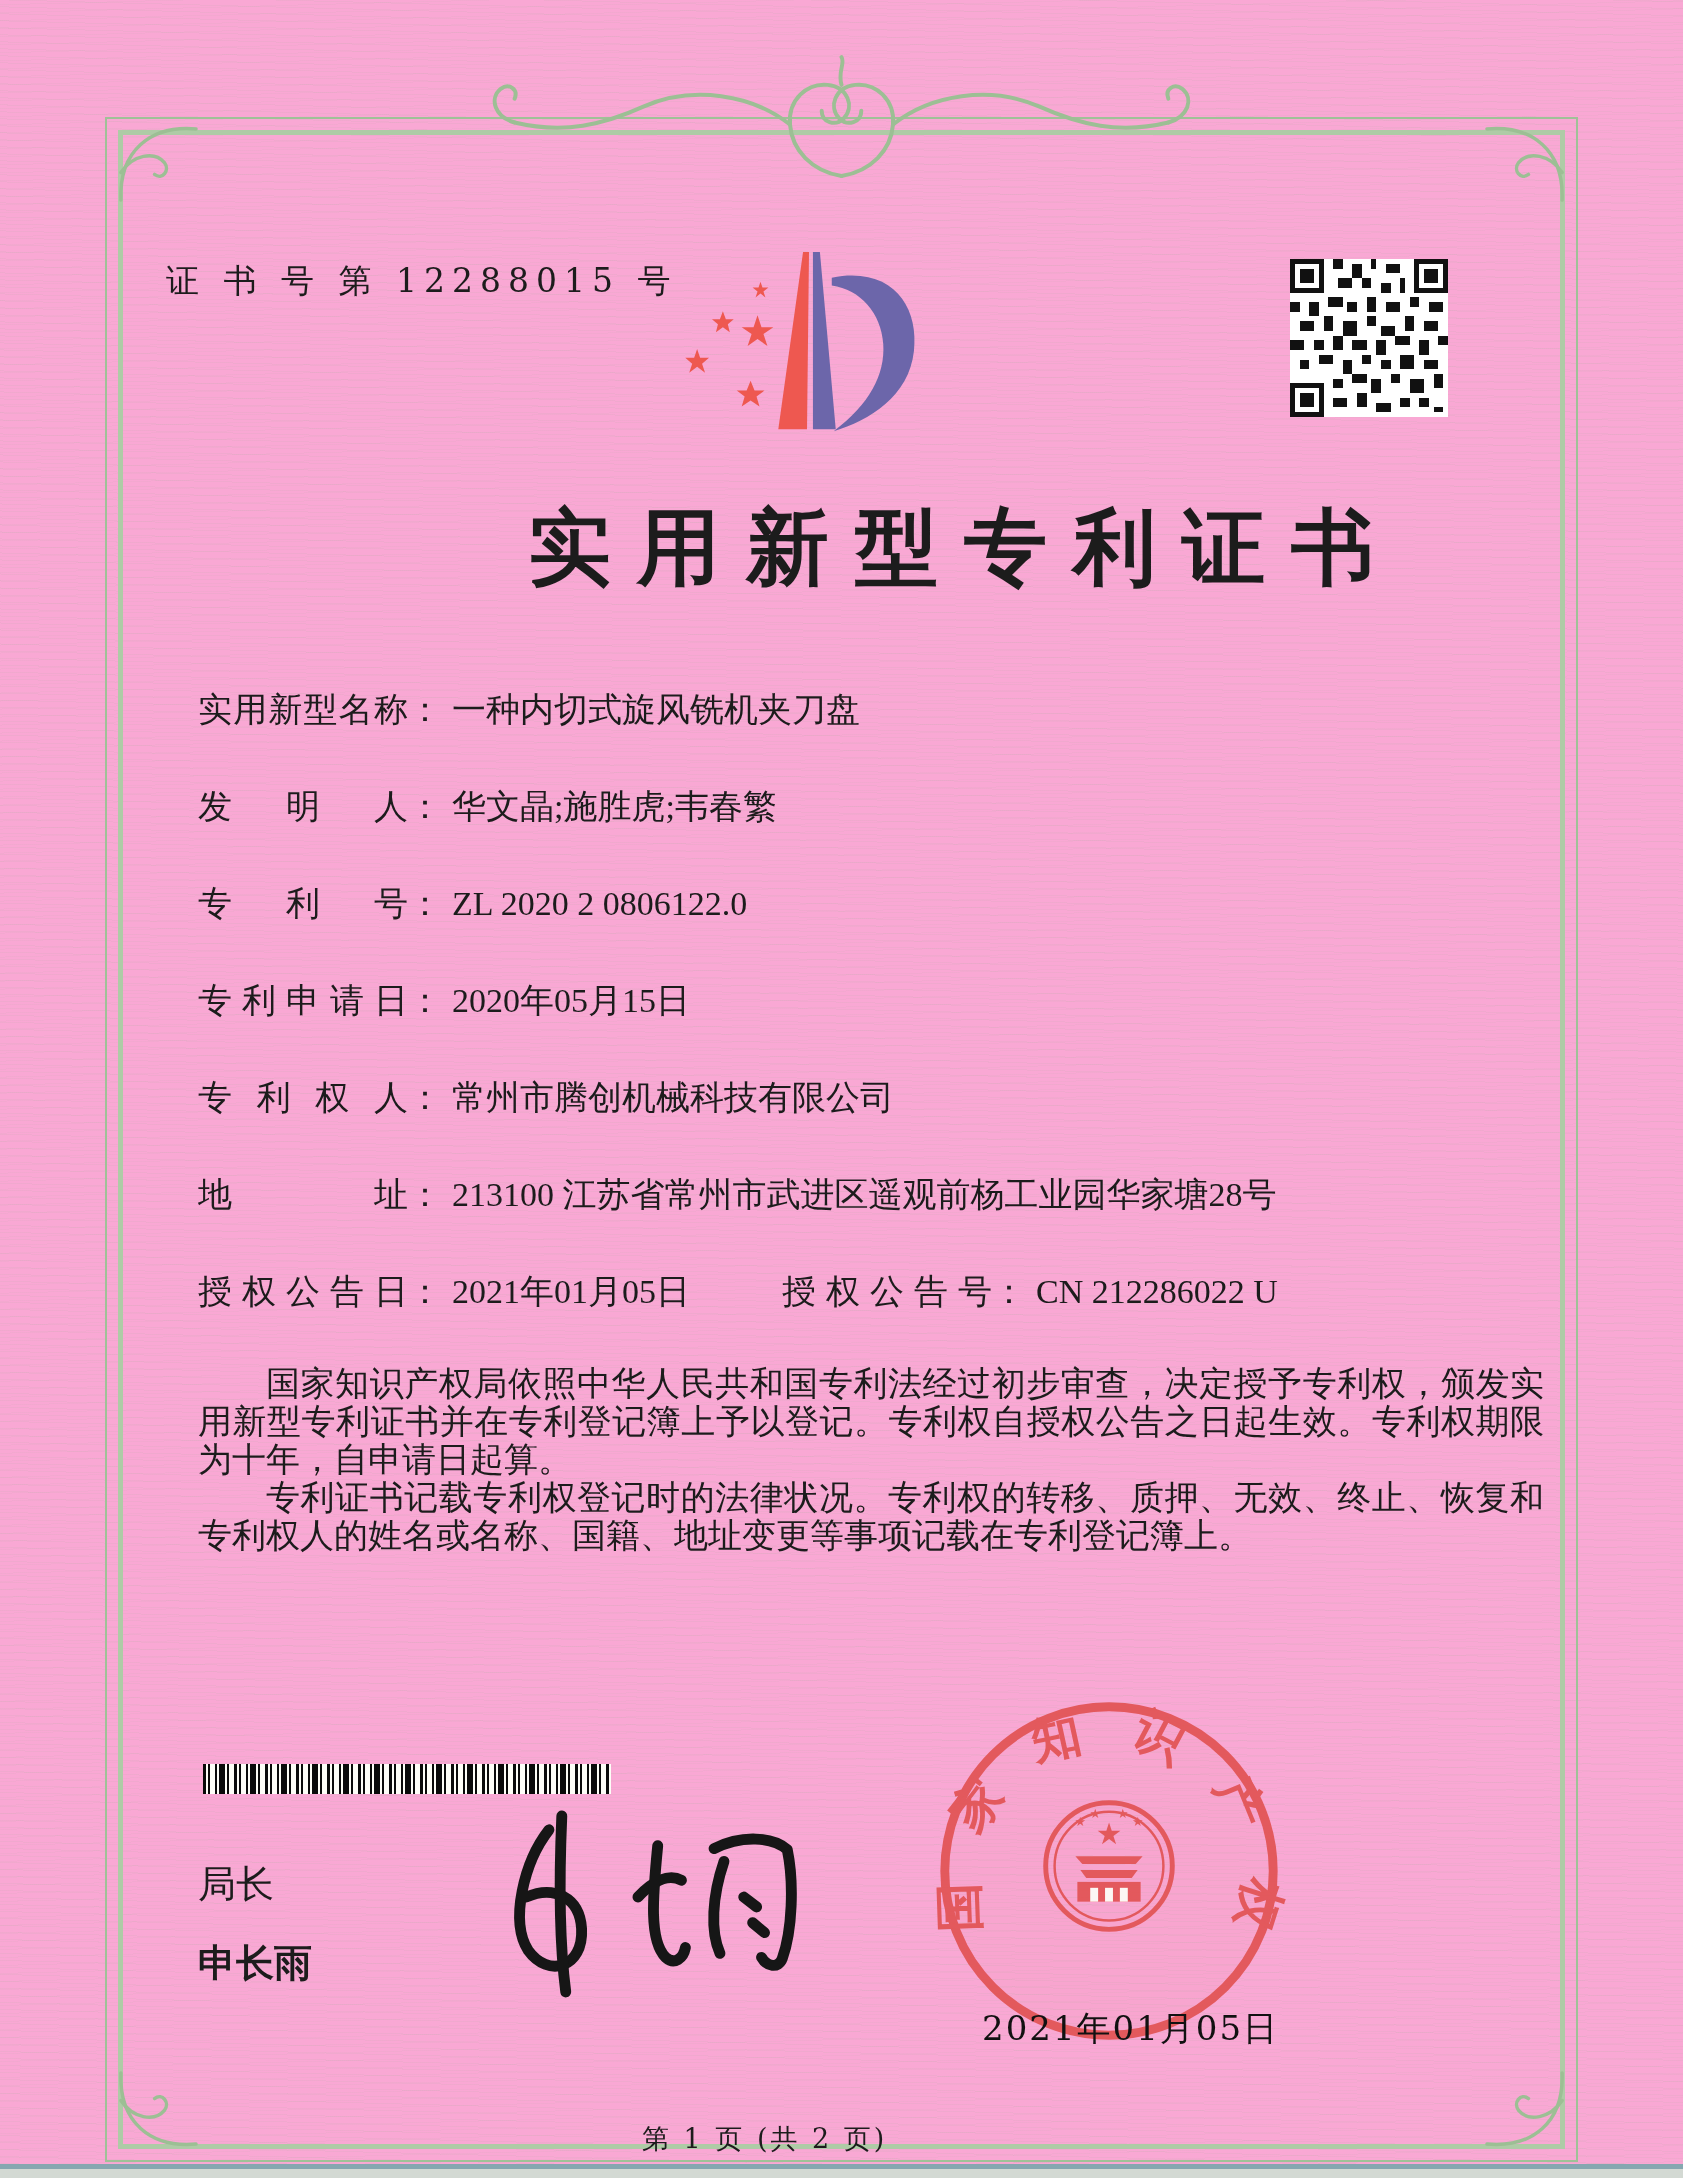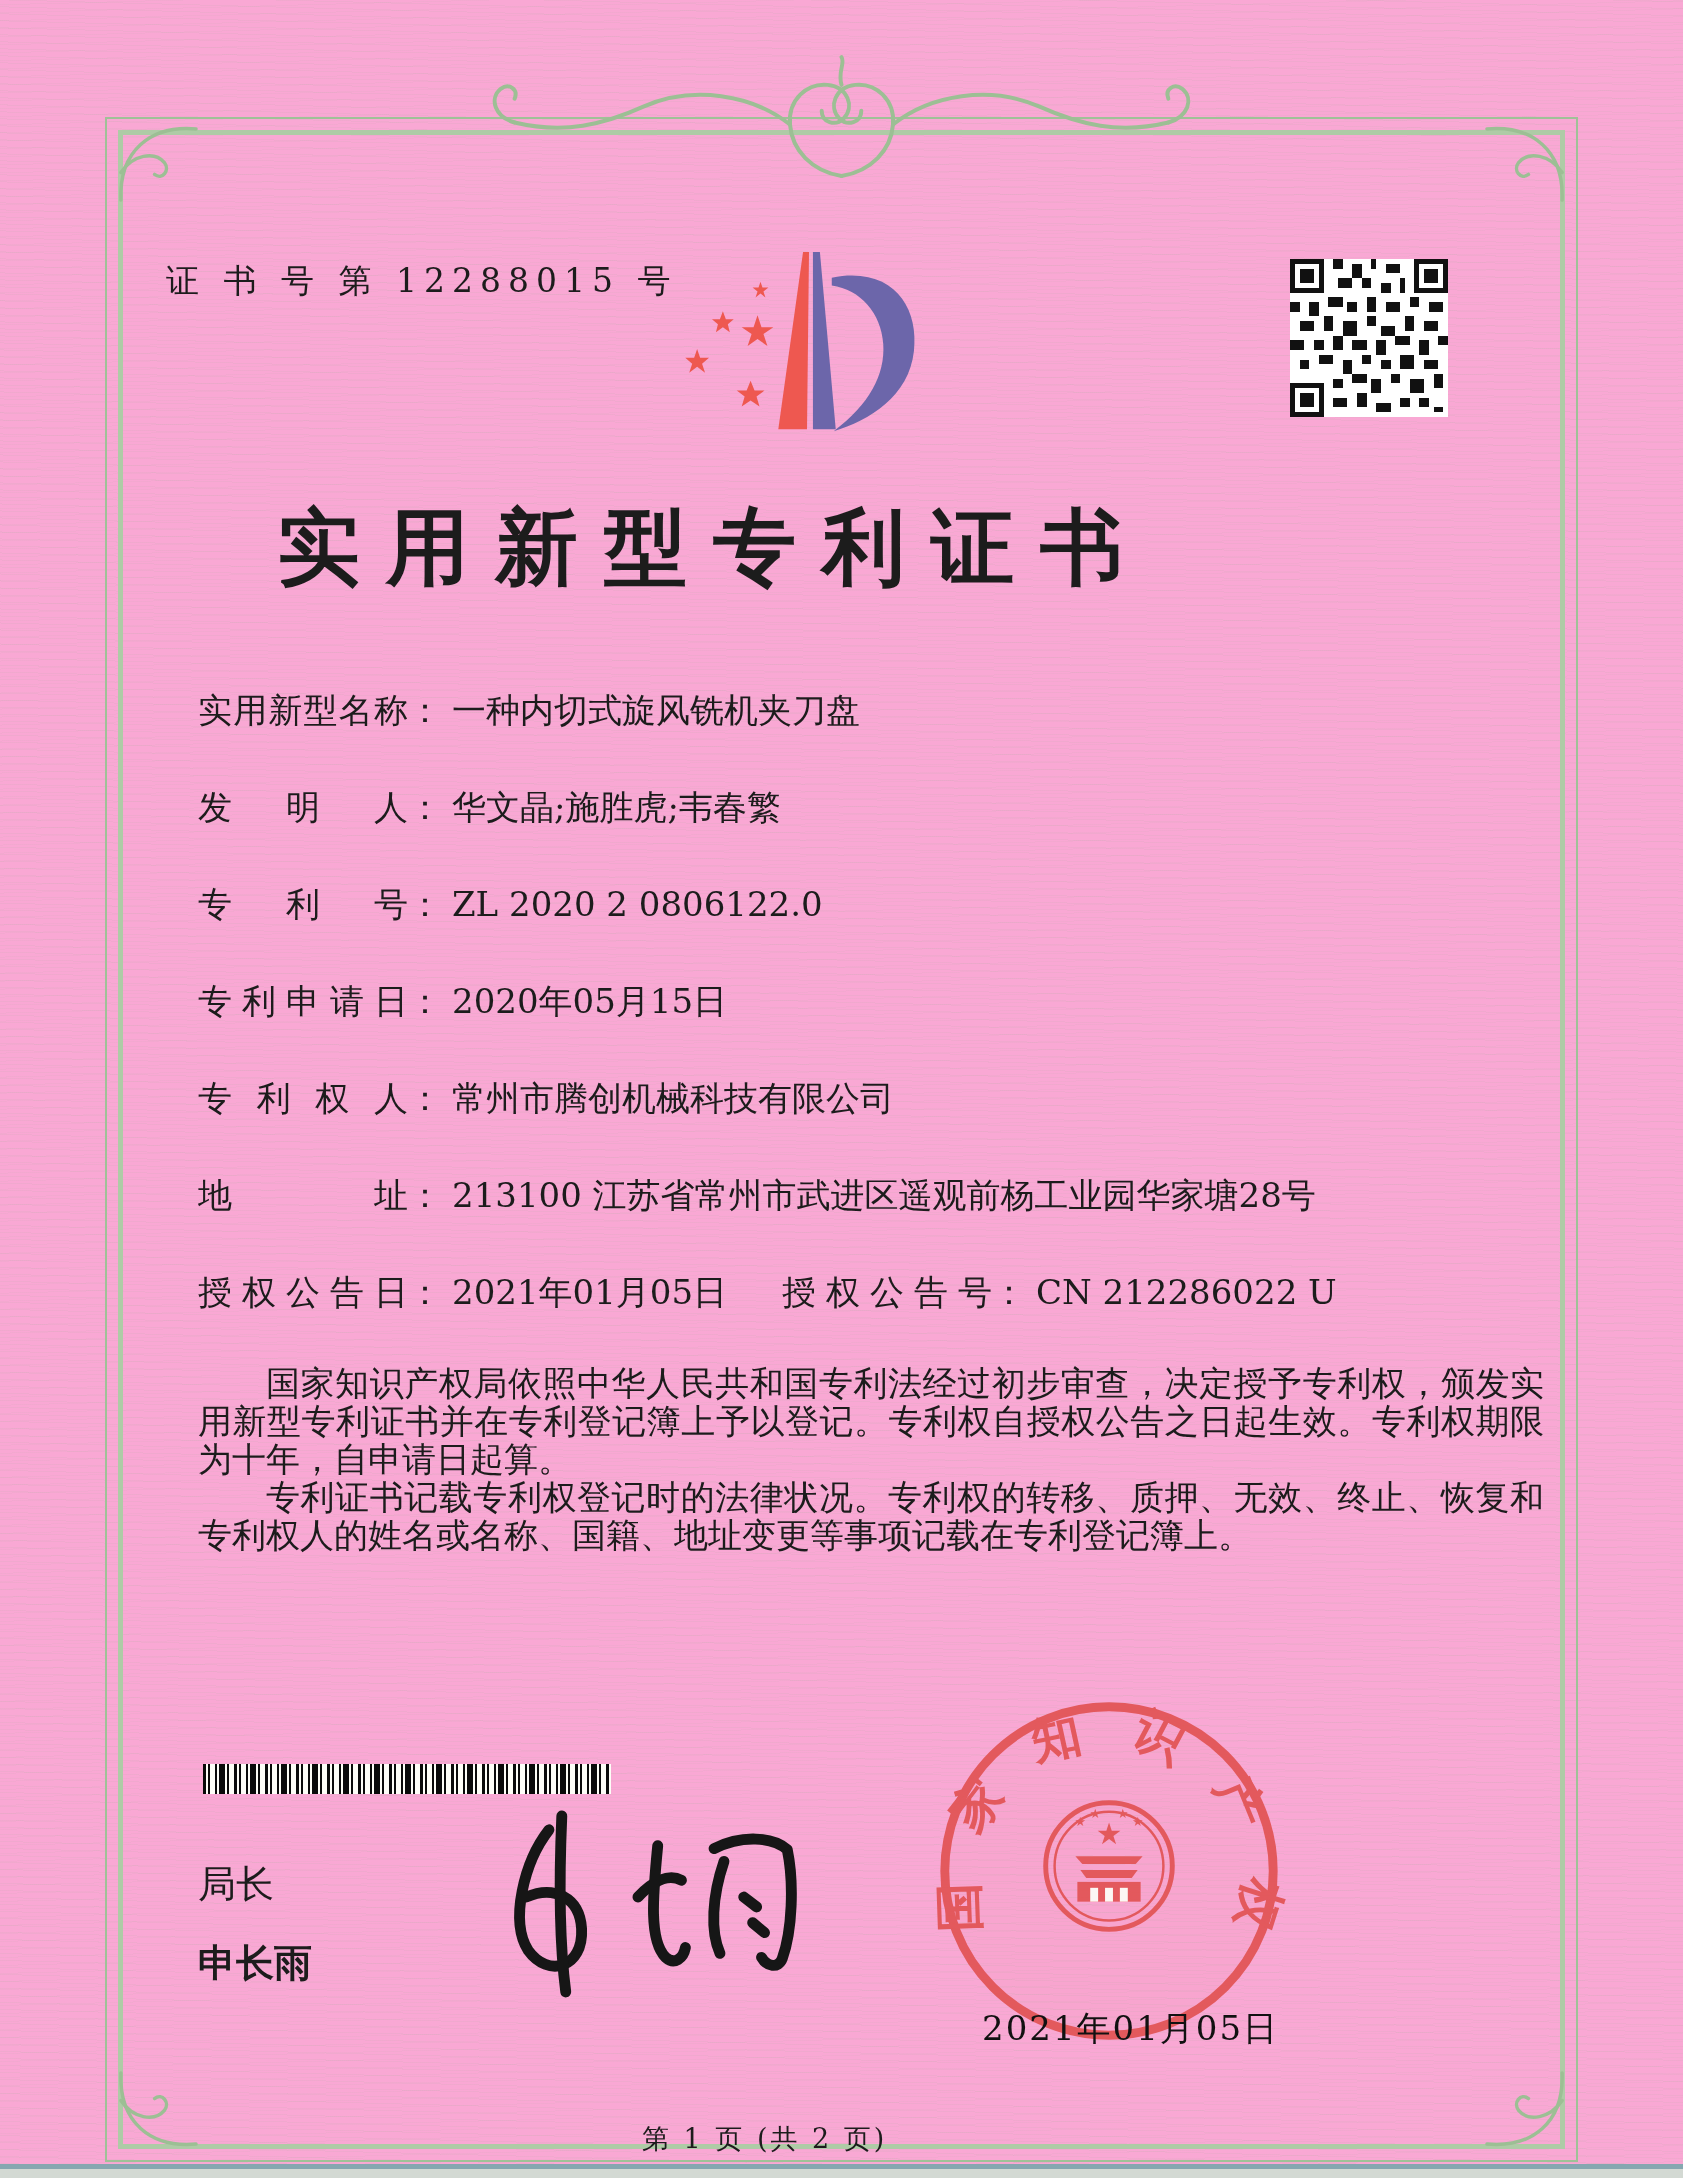--- a/index.html
+++ b/index.html
@@ -20,25 +20,25 @@
   .frame-outer{position:absolute;left:105px;top:117px;right:105px;bottom:16px;border:2px solid #9fc197;}
   .frame-inner{position:absolute;left:118px;top:130px;right:118px;bottom:29px;border:5px solid #aecba6;}
   .ornament{position:absolute;color:#9cbf94;}
   .scan-edge{position:absolute;left:0;top:2164px;width:1683px;height:5px;background:#86a7b0;}
   .scan-edge2{position:absolute;left:0;top:2169px;width:1683px;height:9px;background:#d3d9d3;}
 
   .cert-no{position:absolute;left:166px;top:259px;font-size:33px;letter-spacing:7px;}
   .qr{position:absolute;left:1290px;top:259px;width:158px;height:158px;}
   .logo{position:absolute;left:685px;top:246px;width:248px;height:198px;}
 
-  .title{position:absolute;left:0;top:493px;width:1400px;text-align:center;
+  .title{position:absolute;left:0;top:493px;width:1400px;text-align:right;
     font-size:83px;font-weight:bold;letter-spacing:26px;text-indent:26px;}
 
   .fields{position:absolute;left:198px;top:693px;width:1346px;font-size:34px;}
-  .frow{display:flex;align-items:flex-end;height:34px;line-height:34px;margin-bottom:63px;white-space:nowrap;}
+  .frow{display:flex;align-items:flex-end;height:34px;line-height:34px;margin-bottom:63px;white-space:nowrap;font-family:Liberation Serif, serif;}
   .frow.grant{position:relative;margin-top:14px;}
   .flabel{display:inline-block;width:210px;text-align:justify;text-align-last:justify;}
   .fcolon{display:inline-block;margin-right:10px;}
   .grant-no{position:absolute;left:584px;top:0;display:flex;align-items:baseline;}
 
   .paras{position:absolute;left:198px;top:1364px;width:1346px;font-size:34px;line-height:38px;text-align:justify;}
   .paras p{margin:0;text-indent:2em;}
 
   .barcode{position:absolute;left:203px;top:1764px;width:408px;height:30px;
     background:repeating-linear-gradient(90deg,

